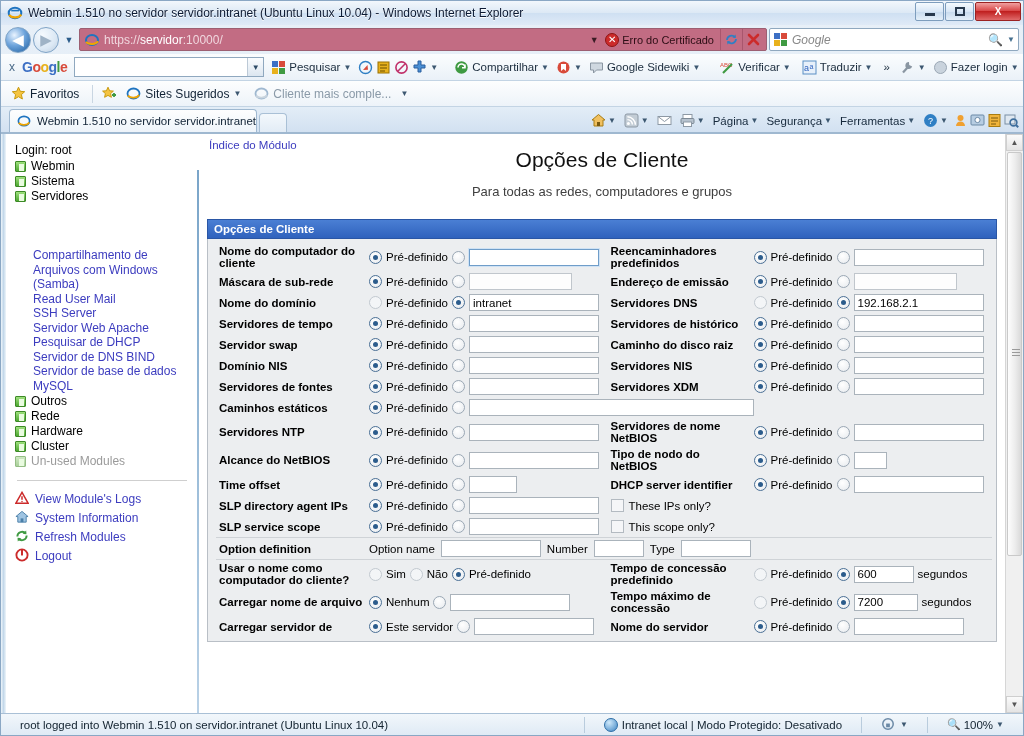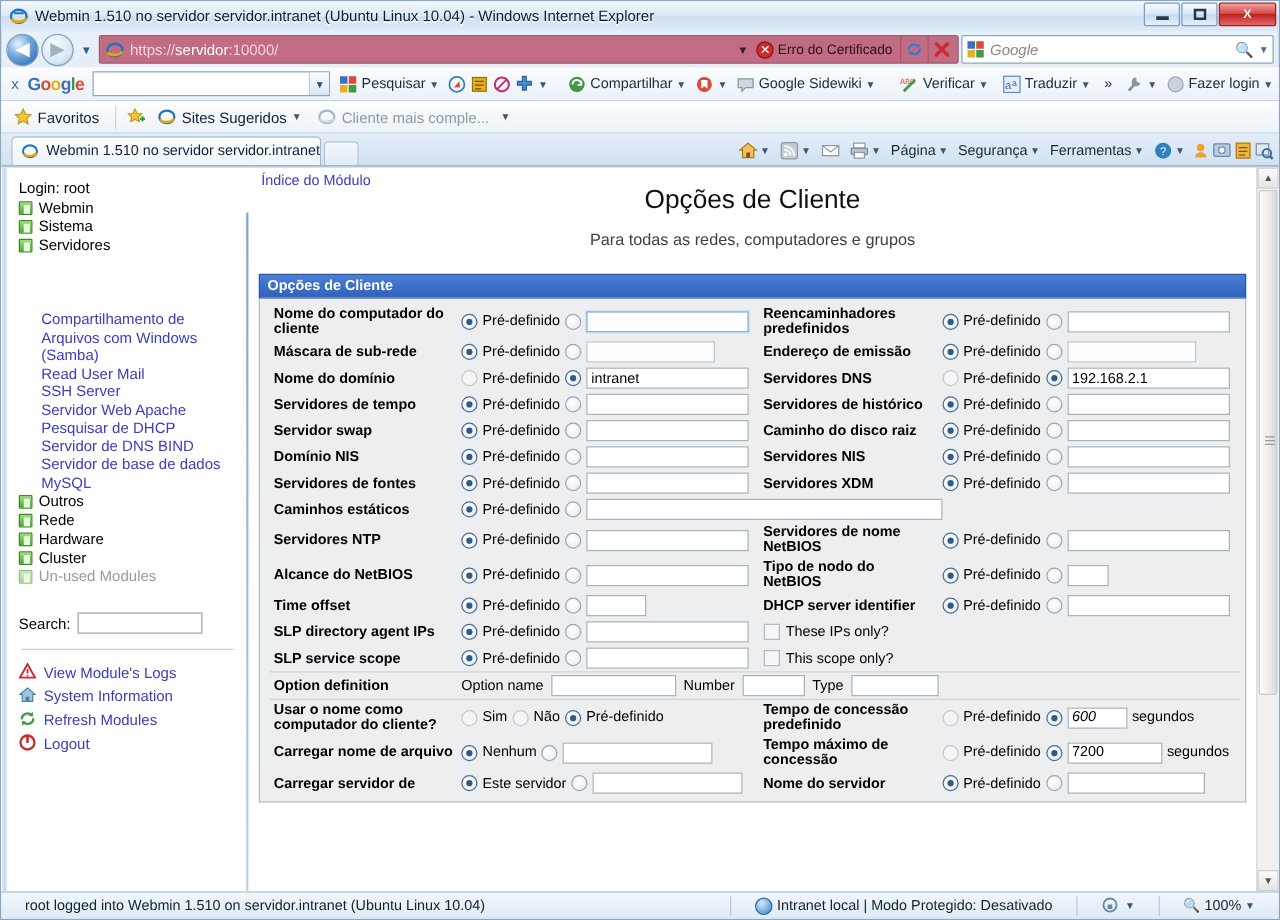--- a/index.html
+++ b/index.html
@@ -648,24 +648,20 @@
       </div>
       <div class="sb-cat">
         <span class="sq"></span>
         <span class="lbl">Cluster</span>
       </div>
       <div class="sb-cat dim">
         <span class="sq"></span>
         <span class="lbl">Un-used Modules</span>
       </div>
 
-      <div class="sb-search">
-        <span class="lb">Search:</span>
-        <input value="" style="">
-      </div>
 
       <div class="sb-rule"></div>
 
       <div class="sb-link">
         <span class="mini-ico">
           <svg width="14" height="14" viewBox="0 0 15 15">
               <path d="M7.5 1.5 L14 13 L1 13 z" fill="#fff" stroke="#cc2b2b" stroke-width="1.6"></path>
               <path d="M7.5 5.5 v4" stroke="#cc2b2b" stroke-width="1.6"></path>
               <circle cx="7.5" cy="11.2" r="0.8" fill="#cc2b2b"></circle>
             </svg>
@@ -994,42 +990,42 @@
                 <span class="rad on"></span>
                 <span>Pré-definido</span>
               </div>
             </td>
             <td class="lab r">Tempo de concessão predefinido</td>
             <td>
               <div class="radiowrap">
                 <span class="rad dim"></span>
                 <span>Pré-definido</span>
                 <span class="rad on"></span>
-                <input class="ti" style="width: 48px; font-style: italic;" value="600">
+                <input class="ti" style="width: 60px;" value="600">
                 <span class="small-lbl">segundos</span>
               </div>
             </td>
           </tr>
           <tr>
             <td class="lab">Carregar nome de arquivo</td>
             <td>
               <div class="radiowrap">
                 <span class="rad on"></span>
                 <span>Nenhum</span>
                 <span class="rad off"></span>
                 <input class="ti" style="width: 120px;" value="">
               </div>
             </td>
             <td class="lab r">Tempo máximo de concessão</td>
             <td>
               <div class="radiowrap">
                 <span class="rad dim"></span>
                 <span>Pré-definido</span>
                 <span class="rad on"></span>
-                <input class="ti" style="width: 76px;" value="7200">
+                <input class="ti" style="width: 64px;" value="7200">
                 <span class="small-lbl">segundos</span>
               </div>
             </td>
           </tr>
           <tr>
             <td class="lab">Carregar servidor de</td>
             <td>
               <div class="radiowrap">
                 <span class="rad on"></span>
                 <span>Este servidor</span>

